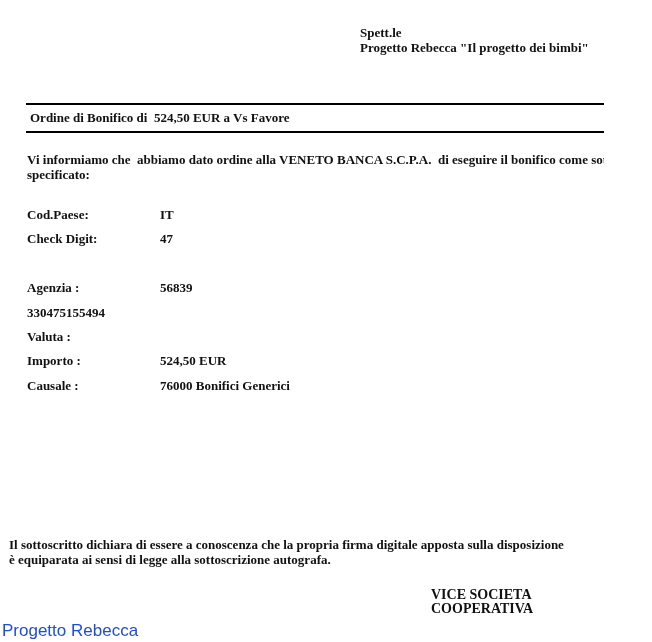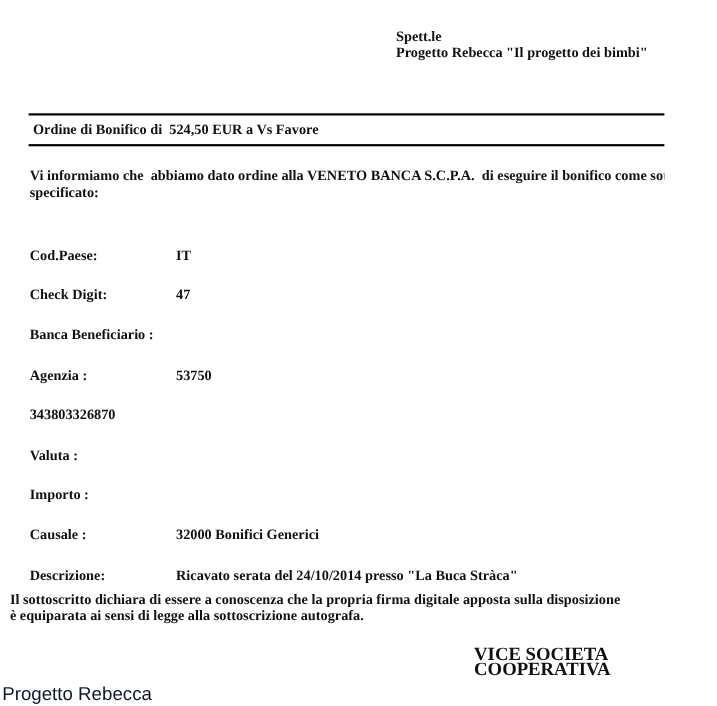--- a/index.html
+++ b/index.html
@@ -44,51 +44,50 @@
   }
   .fields {
     position: absolute;
     left: 27px;
     top: 207px;
     width: 598px;
   }
   .field-row {
     display: flex;
     height: 24.4px;
-    align-items: center;
+    align-items: flex-start;
     font-size: 13px;
     line-height: 15px;
-    margin-top: 12px;
   }
   .field-label { width: 133px; flex: 0 0 133px; }
   .field-value { flex: 1; white-space: pre-wrap; }
   .declaration {
     position: absolute;
     left: 9px;
     top: 537px;
     width: 555px;
     font-size: 13px;
     line-height: 15px;
     white-space: pre-wrap;
   }
   .signature {
     position: absolute;
     left: 431px;
     top: 588px;
-    font-size: 17px;
+    font-size: 14px;
     line-height: 14px;
   }
   .window-caption {
     position: absolute;
     left: 2px;
     top: 621px;
     font-family: "Liberation Sans", sans-serif;
     font-weight: normal;
     font-size: 17px;
-    color: #0f172a;
+    color: #1d4ed8;
   }
 </style>
 </head>
 <body>
 
 <div class="page">
 
   <div class="recipient">
     <div>Spett.le</div>
     <div>Progetto Rebecca "Il progetto dei bimbi"</div>
@@ -103,43 +102,39 @@
   <div class="fields">
     <div class="field-row">
       <span class="field-label">Cod.Paese:</span>
       <span class="field-value">IT</span>
     </div>
     <div class="field-row">
       <span class="field-label">Check Digit:</span>
       <span class="field-value">47</span>
     </div>
     <div class="field-row">
-      <span class="field-label">Banca Beneficiario :</span>
     </div>
     <div class="field-row">
       <span class="field-label">Agenzia :</span>
-      <span class="field-value">53750</span>
+      <span class="field-value">56839</span>
     </div>
     <div class="field-row">
-      <span class="field-value">343803326870</span>
+      <span class="field-value">330475155494</span>
     </div>
     <div class="field-row">
       <span class="field-label">Valuta :</span>
       <span class="field-value"></span>
     </div>
     <div class="field-row">
       <span class="field-label">Importo :</span>
+      <span class="field-value">524,50 EUR</span>
     </div>
     <div class="field-row">
       <span class="field-label">Causale :</span>
-      <span class="field-value">32000 Bonifici Generici</span>
-    </div>
-    <div class="field-row">
-      <span class="field-label">Descrizione:</span>
-      <span class="field-value">Ricavato serata del 24/10/2014 presso "La Buca Stràca"</span>
+      <span class="field-value">76000 Bonifici Generici</span>
     </div>
   </div>
 
   <div class="declaration">Il sottoscritto dichiara di essere a conoscenza che la propria firma digitale apposta sulla disposizione è equiparata ai sensi di legge alla sottoscrizione autografa.</div>
 
   <div class="signature">
     <div>VICE SOCIETA</div>
     <div>COOPERATIVA</div>
   </div>
 

